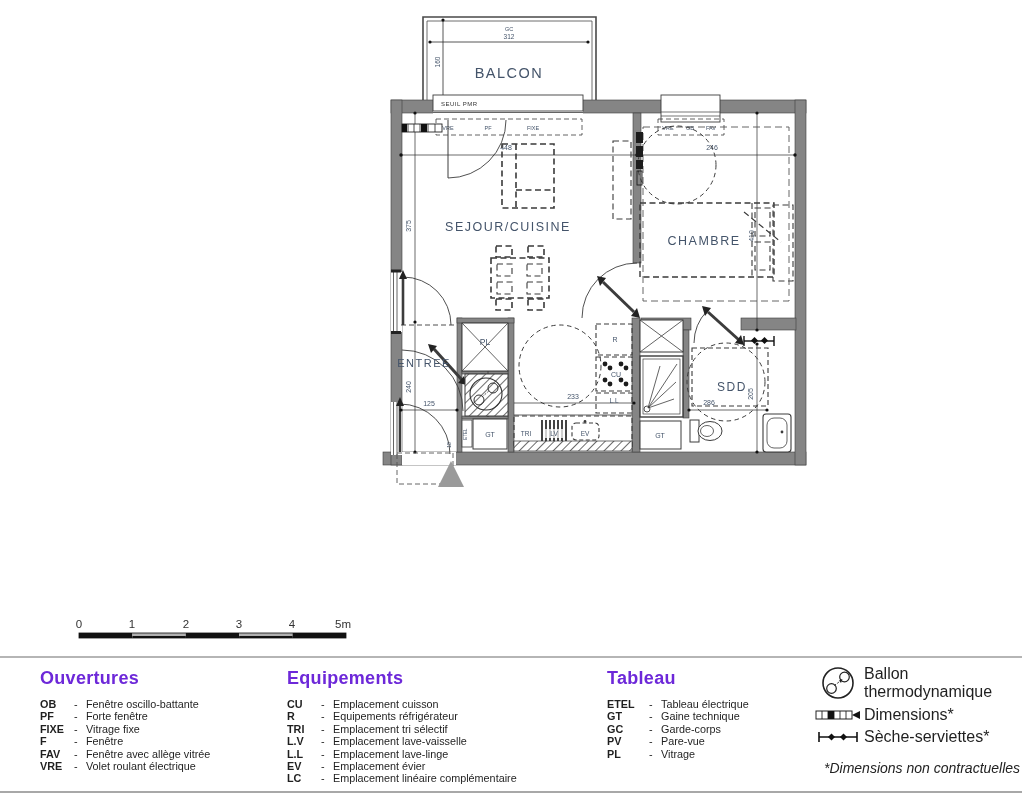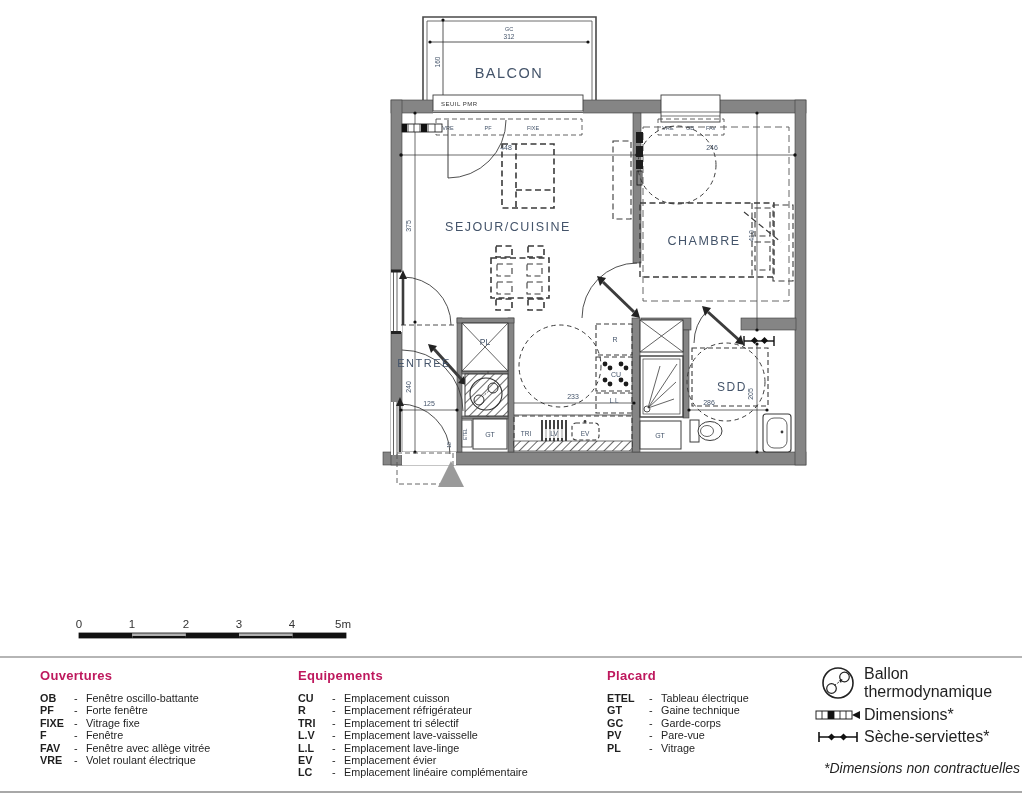--- a/index.html
+++ b/index.html
@@ -3,21 +3,21 @@
 <meta charset="utf-8">
 <style>
   html,body{margin:0;padding:0;background:#ffffff;}
   .page{position:relative;width:1036px;height:800px;background:#ffffff;overflow:hidden;
         font-family:"Liberation Sans",sans-serif;padding-left:36px;}
   .edge-right{position:absolute;right:14px;top:0;width:2px;height:794px;background:#b9b9b9;}
   .edge-bottom{position:absolute;left:0;top:791px;width:1022px;height:2px;background:#a8a8a8;}
   .legend-divider{position:absolute;left:0;top:656px;width:1022px;height:2px;background:#b5b5b5;}
   .legend{position:absolute;left:0;top:658px;width:1022px;height:134px;color:#1f1f1f;}
   .lg-col{position:absolute;}
-  .lg-title{font-size:13px;font-weight:bold;color:#be185d;letter-spacing:.3px;}
+  .lg-title{font-size:18px;font-weight:bold;color:#6d28d9;letter-spacing:.3px;}
   .lg-row{display:flex;font-size:10.8px;line-height:12.4px;white-space:nowrap;}
   .lg-code{font-weight:bold;flex:0 0 34px;}
   .lg-code.wide{flex:0 0 42px;}
   .lg-dash{flex:0 0 12px;}
   .lg-rows{margin-top:9px;}
   .sym-row{display:flex;align-items:center;margin-bottom:4px;}
   .sym-icon{flex:0 0 52px;display:flex;justify-content:center;align-items:center;}
   .sym-label{font-size:16px;}
   .lg-note{position:absolute;left:12px;top:96px;font-size:14px;font-style:italic;color:#222;}
   svg text{font-family:"Liberation Sans",sans-serif;}
@@ -379,32 +379,32 @@
             <span>Fenêtre avec allège vitrée</span>
           </div>
       <div class="lg-row">
             <span class="lg-code">VRE</span>
             <span class="lg-dash">-</span>
             <span>Volet roulant électrique</span>
           </div>
     </div>
   </div>
 
-  <div class="lg-col" style="left:298px;top:10px;">
+  <div class="lg-col" style="left:287px;top:10px;">
     <div class="lg-title">Equipements</div>
     <div class="lg-rows">
       <div class="lg-row">
             <span class="lg-code">CU</span>
             <span class="lg-dash">-</span>
             <span>Emplacement cuisson</span>
           </div>
       <div class="lg-row">
             <span class="lg-code">R</span>
             <span class="lg-dash">-</span>
-            <span>Emplacement réfrigérateur</span>
+            <span>Equipements réfrigérateur</span>
           </div>
       <div class="lg-row">
             <span class="lg-code">TRI</span>
             <span class="lg-dash">-</span>
             <span>Emplacement tri sélectif</span>
           </div>
       <div class="lg-row">
             <span class="lg-code">L.V</span>
             <span class="lg-dash">-</span>
             <span>Emplacement lave-vaisselle</span>
@@ -421,21 +421,21 @@
           </div>
       <div class="lg-row">
             <span class="lg-code">LC</span>
             <span class="lg-dash">-</span>
             <span>Emplacement linéaire complémentaire</span>
           </div>
     </div>
   </div>
 
   <div class="lg-col" style="left:607px;top:10px;">
-    <div class="lg-title">Placard</div>
+    <div class="lg-title">Tableau</div>
     <div class="lg-rows">
       <div class="lg-row">
             <span class="lg-code wide">ETEL</span>
             <span class="lg-dash">-</span>
             <span>Tableau électrique</span>
           </div>
       <div class="lg-row">
             <span class="lg-code wide">GT</span>
             <span class="lg-dash">-</span>
             <span>Gaine technique</span>

